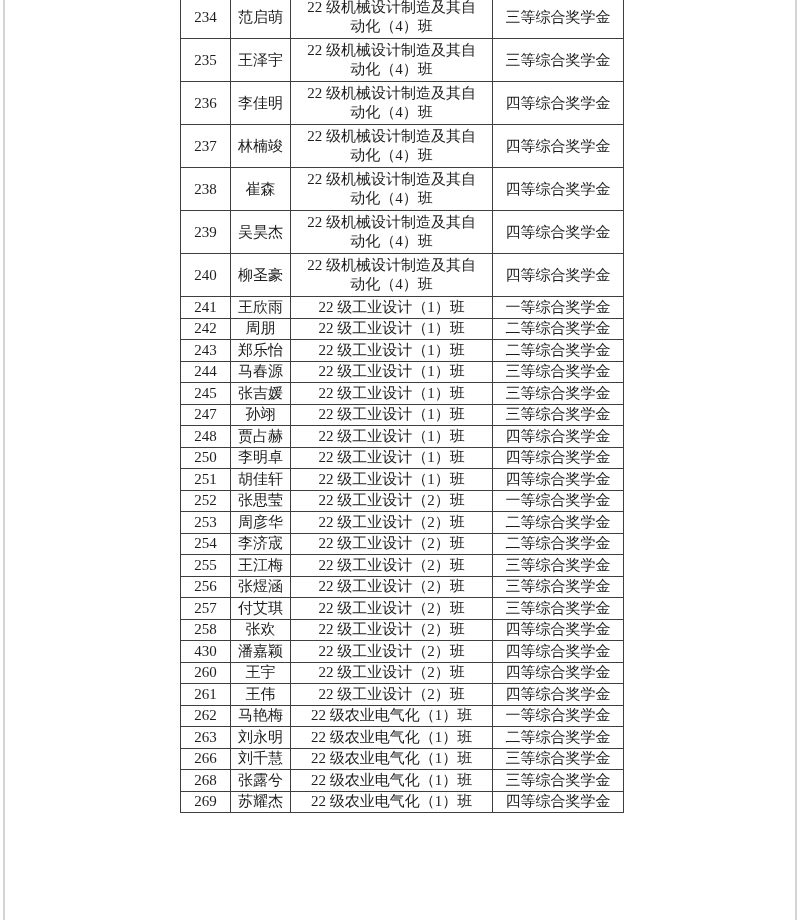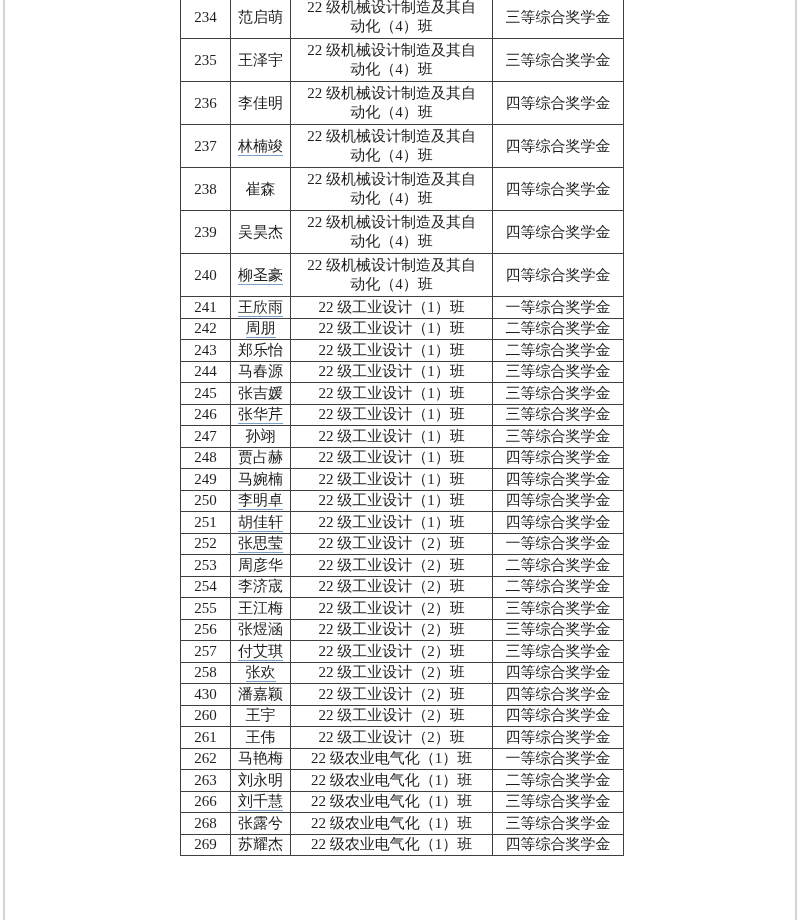--- a/index.html
+++ b/index.html
@@ -48,21 +48,21 @@
   tr.tall  { height: 43px; }
   tr.short { height: 21.5px; }
   .class-text {
     width: 178px;
     margin: 0 auto;
     text-align: center;
     line-height: 19px;
   }
   .uname {
     border-bottom: 1.5px solid #7e9fc6;
-    padding-bottom: 1px;
+    padding-bottom: 13px;
     margin-top: 27px;
   }
 </style>
 </head>
 <body>
 
 <div class="page">
   <div class="edge-line edge-left"></div>
   <div class="edge-line edge-right"></div>
 
@@ -165,46 +165,30 @@
           </tr>
           <tr class="short">
             <td>245</td>
             <td><span>张吉媛</span></td>
             <td>
               <div class="class-text">22 级工业设计（1）班</div>
             </td>
             <td>三等综合奖学金</td>
           </tr>
           <tr class="short">
-            <td>246</td>
-            <td><span class="uname">张华芹</span></td>
-            <td>
-              <div class="class-text">22 级工业设计（1）班</div>
-            </td>
-            <td>三等综合奖学金</td>
-          </tr>
-          <tr class="short">
             <td>247</td>
             <td><span>孙翊</span></td>
             <td>
               <div class="class-text">22 级工业设计（1）班</div>
             </td>
             <td>三等综合奖学金</td>
           </tr>
           <tr class="short">
             <td>248</td>
             <td><span>贾占赫</span></td>
-            <td>
-              <div class="class-text">22 级工业设计（1）班</div>
-            </td>
-            <td>四等综合奖学金</td>
-          </tr>
-          <tr class="short">
-            <td>249</td>
-            <td><span>马婉楠</span></td>
             <td>
               <div class="class-text">22 级工业设计（1）班</div>
             </td>
             <td>四等综合奖学金</td>
           </tr>
           <tr class="short">
             <td>250</td>
             <td><span class="uname">李明卓</span></td>
             <td>
               <div class="class-text">22 级工业设计（1）班</div>

